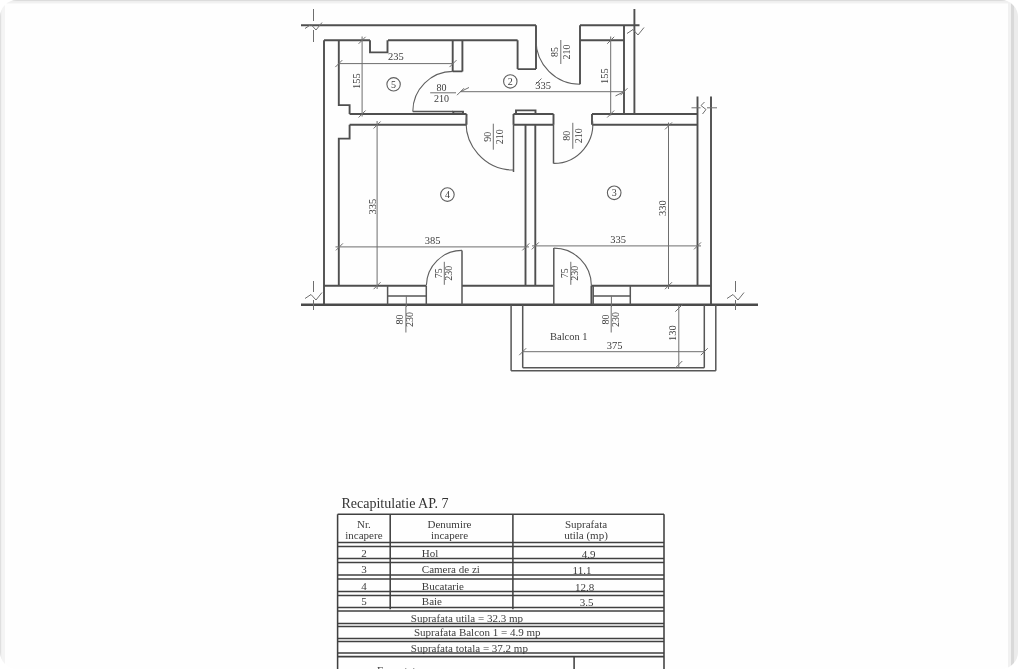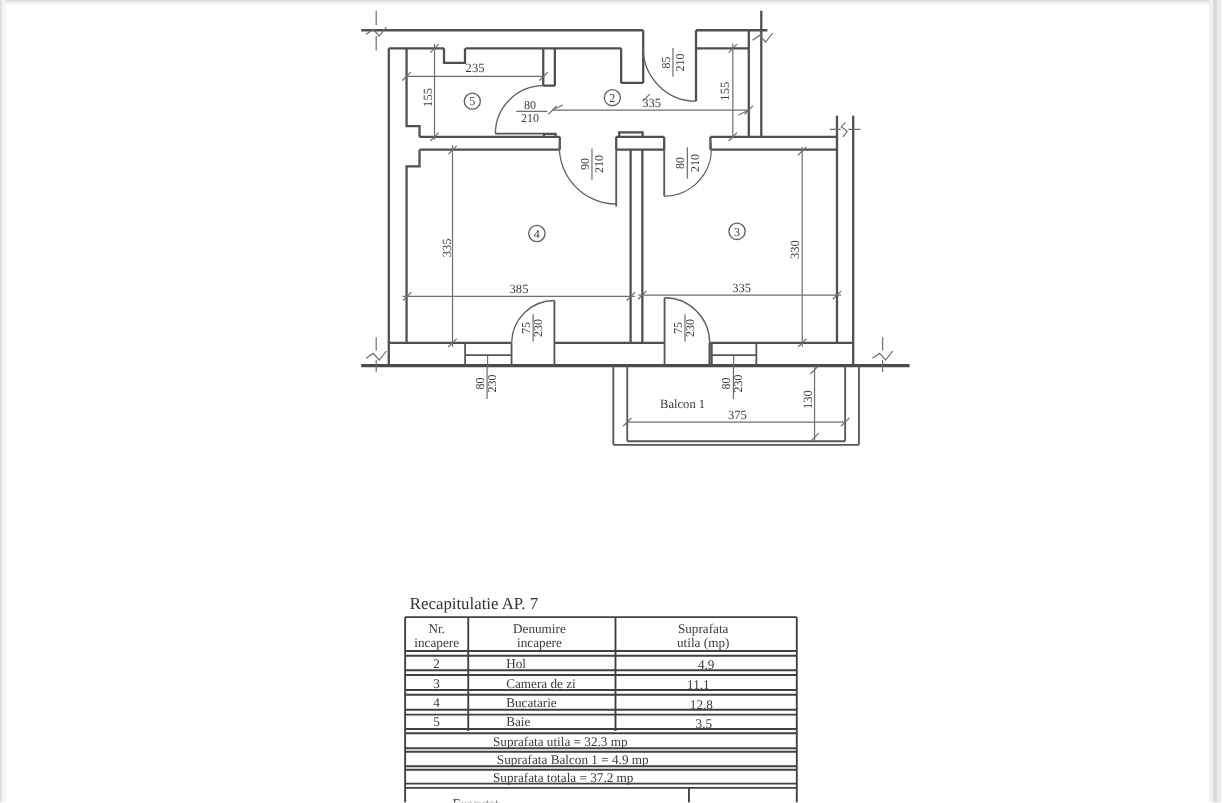--- a/index.html
+++ b/index.html
@@ -1,16 +1,16 @@
 <!DOCTYPE html>
 <html><head>
 <meta charset="utf-8">
 <style>
   html,body{margin:0;padding:0;background:#ffffff;}
-  #page{position:relative;width:1018px;height:669px;background:#fefefe;overflow:hidden;}
+  #page{position:relative;width:1018px;height:669px;background:#fefefe;overflow:hidden;border-radius:17px;}
   svg{position:absolute;left:0;top:0;filter:blur(0.35px);}
   .w{stroke:#4f4f4f;stroke-width:1.9;fill:none;stroke-linecap:butt;}
   .w2{stroke:#565656;stroke-width:1.5;fill:none;}
   .d{stroke:#6e6e6e;stroke-width:1;fill:none;}
   .a{stroke:#5f5f5f;stroke-width:1.1;fill:none;}
   .tl{stroke:#404040;stroke-width:1.55;fill:none;}
   .wx{stroke:#4a4a4a;stroke-width:2.6;fill:none;}
   text{font-family:"Liberation Serif",serif;fill:#3c3c3c;}
   .dt{font-size:10.5px;}
   .ft{font-size:10px;}

